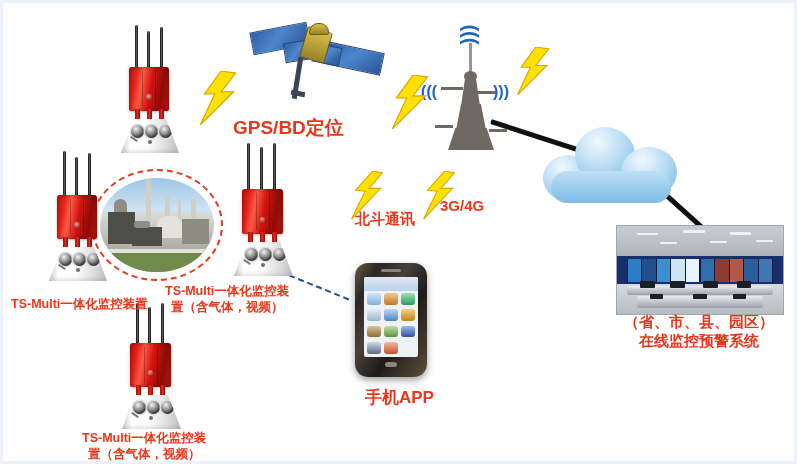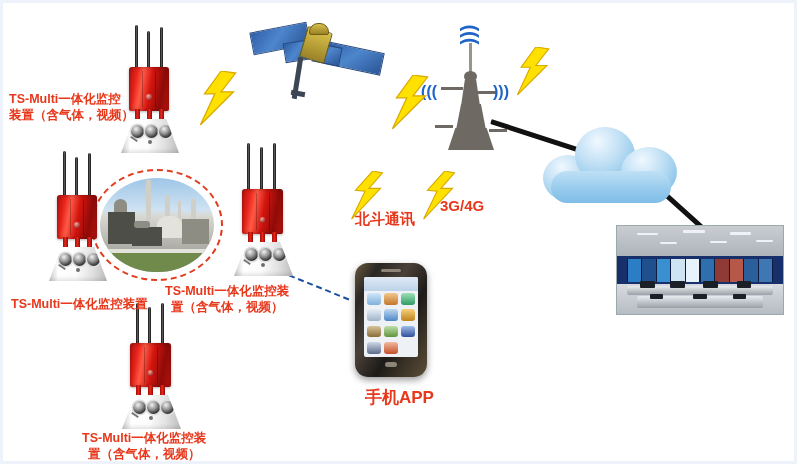--- a/index.html
+++ b/index.html
@@ -331,42 +331,43 @@
     <div class="neck" style="left:47px;top:82px;width:5px;height:12px;"></div>
     <div class="cone" style="left:9px;top:92px;width:59px;height:34px;clip-path:polygon(22% 0,78% 0,100% 100%,0 100%);">
       <div class="port" style="left:18%;width:13px;height:13px;"></div>
       <div class="port" style="left:42%;width:13px;height:13px;"></div>
       <div class="port" style="left:66%;width:13px;height:13px;"></div>
       <div class="dot" style="left:46%;top:62%;width:4px;height:4px;"></div>
       <div class="pin" style="left:16%;top:55%;width:8px;height:2px;"></div>
     </div>
   </div>
 
-  <div class="lbl sm" style="left:6px;top:89px;text-align:left;">
-    <div>TS-Multi一体化监控</div>
-    <div>装置（含气体，视频）</div>
-  </div>
 
   <div class="lbl sm" style="left:8px;top:294px;text-align:right;">
     <div>TS-Multi一体化监控装置</div>
   </div>
 
   <div class="lbl sm" style="left:162px;top:281px;text-align:center;">
     <div>TS-Multi一体化监控装</div>
     <div>置（含气体，视频）</div>
   </div>
 
   <div class="lbl sm" style="left:79px;top:428px;text-align:center;">
     <div>TS-Multi一体化监控装</div>
     <div>置（含气体，视频）</div>
   </div>
 
+  <div class="lbl big" style="left:230px;top:113px;">GPS/BD定位</div>
 
   <div class="lbl mid" style="left:352px;top:207px;">北斗通讯</div>
 
   <div class="lbl mid" style="left:437px;top:194px;">3G/4G</div>
 
 
 
   <div class="lbl mid" style="left:362px;top:384px;font-size:17px;">手机APP</div>
 
+  <div class="lbl mid" style="left:615px;top:310px;text-align:center;width:162px;">
+    <div>（省、市、县、园区）</div>
+    <div>在线监控预警系统</div>
+  </div>
 
 </div>
 
 </body></html>

